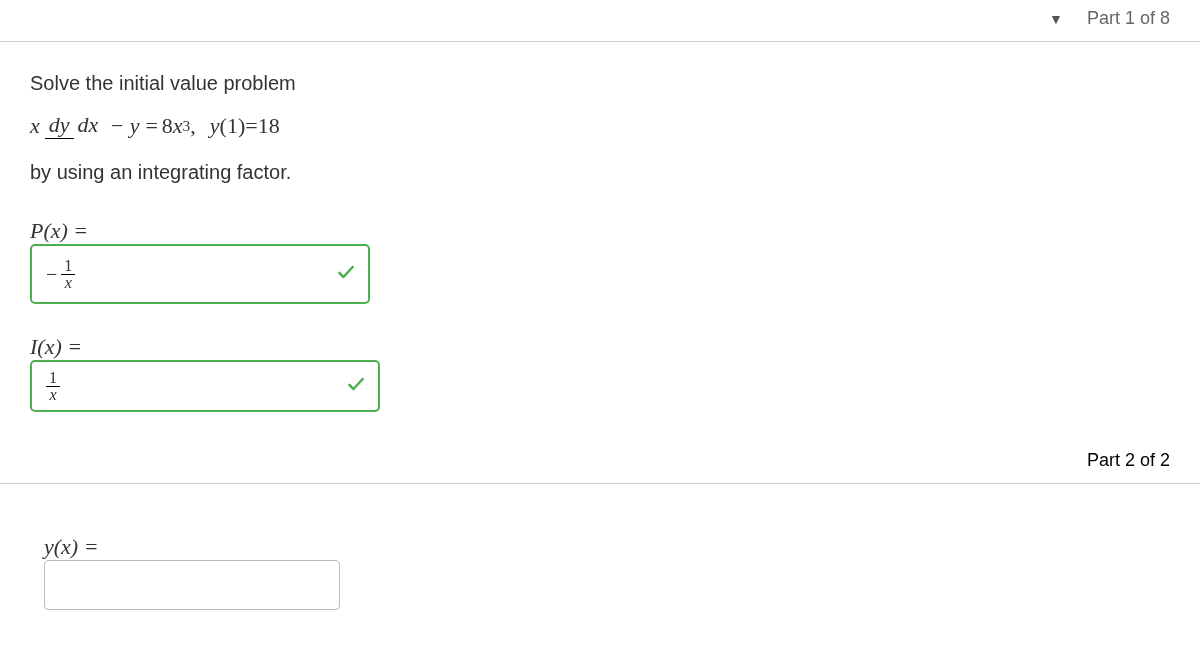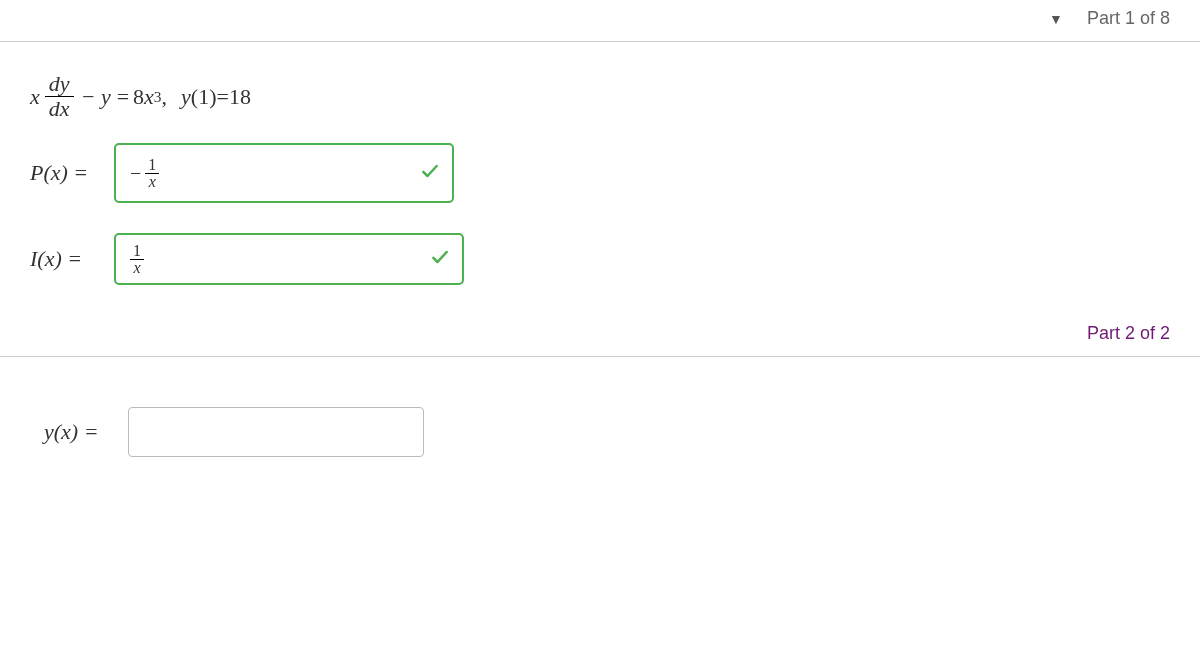--- a/index.html
+++ b/index.html
@@ -27,42 +27,42 @@
     .part-header .triangle {
       margin-right: 24px;
       font-size: 14px;
       color: #555;
     }
     .part2-header {
       padding: 8px 30px 12px 30px;
       border-bottom: 1px solid #ccc;
       text-align: right;
       font-size: 18px;
-      color: #701a75;
+      color: #000000;
     }
     .content {
       padding: 30px 30px 20px 30px;
     }
     .prompt-line {
       font-size: 20px;
       color: #333;
       margin-bottom: 18px;
     }
     .eq-line {
       font-family: 'Cambria Math', 'STIX', serif;
       font-size: 22px;
       display: flex;
       align-items: center;
       margin-bottom: 22px;
       font-style: italic;
     }
     .frac {
       display: inline-flex;
-      flex-direction: column;
-      align-items: center;
+      flex-direction: row;
+      align-items: flex-start;
       font-style: italic;
       margin: 0 5px;
       vertical-align: middle;
     }
     .frac .num {
       border-bottom: 1.2px solid #000;
       padding: 0 4px;
       line-height: 1.1;
     }
     .frac .den {
@@ -72,22 +72,22 @@
     }
     .sup {
       font-size: 0.7em;
       vertical-align: super;
     }
     .upright {
       font-style: normal;
     }
     .answer-row {
       display: flex;
-      align-items: center;
       margin-bottom: 30px;
+      flex-direction: column;
     }
     .answer-label {
       font-family: 'Cambria Math', 'STIX', serif;
       font-size: 22px;
       font-style: italic;
       margin-right: 8px;
       min-width: 76px;
     }
     .answer-box {
       border: 2px solid #4caf50;
@@ -154,39 +154,41 @@
   </style>
 </head>
 <body>
 
 <div class="part-header">
   <span class="triangle">▼</span>
   <span>Part 1 of 8</span>
 </div>
 
 <div class="content">
+  <p class="prompt-line">Solve the initial value problem</p>
 
   <div class="eq-line">
     <span>x</span>
     <span class="frac">
       <span class="num">dy</span>
       <span class="den">dx</span>
     </span>
     <span style="margin:0 6px 0 2px;">− y</span>
     <span class="upright"> = </span>
     <span class="upright" style="margin-left:4px;">8</span>
     <span>x</span>
     <span class="sup upright">3</span>
     <span class="upright">,</span>
     <span style="margin-left:14px;">y</span>
     <span class="upright">(1)</span>
     <span class="upright"> = </span>
     <span class="upright">18</span>
   </div>
 
+  <p class="prompt-line" style="margin-bottom:34px;">by using an integrating factor.</p>
 
   <div class="answer-row">
     <span class="answer-label">P(x) =</span>
     <div class="answer-box answer-box-narrow">
       <span class="neg">−</span>
       <span class="answer-frac">
         <span class="num">1</span>
         <span class="den">x</span>
       </span>
       <span class="check-icon">

